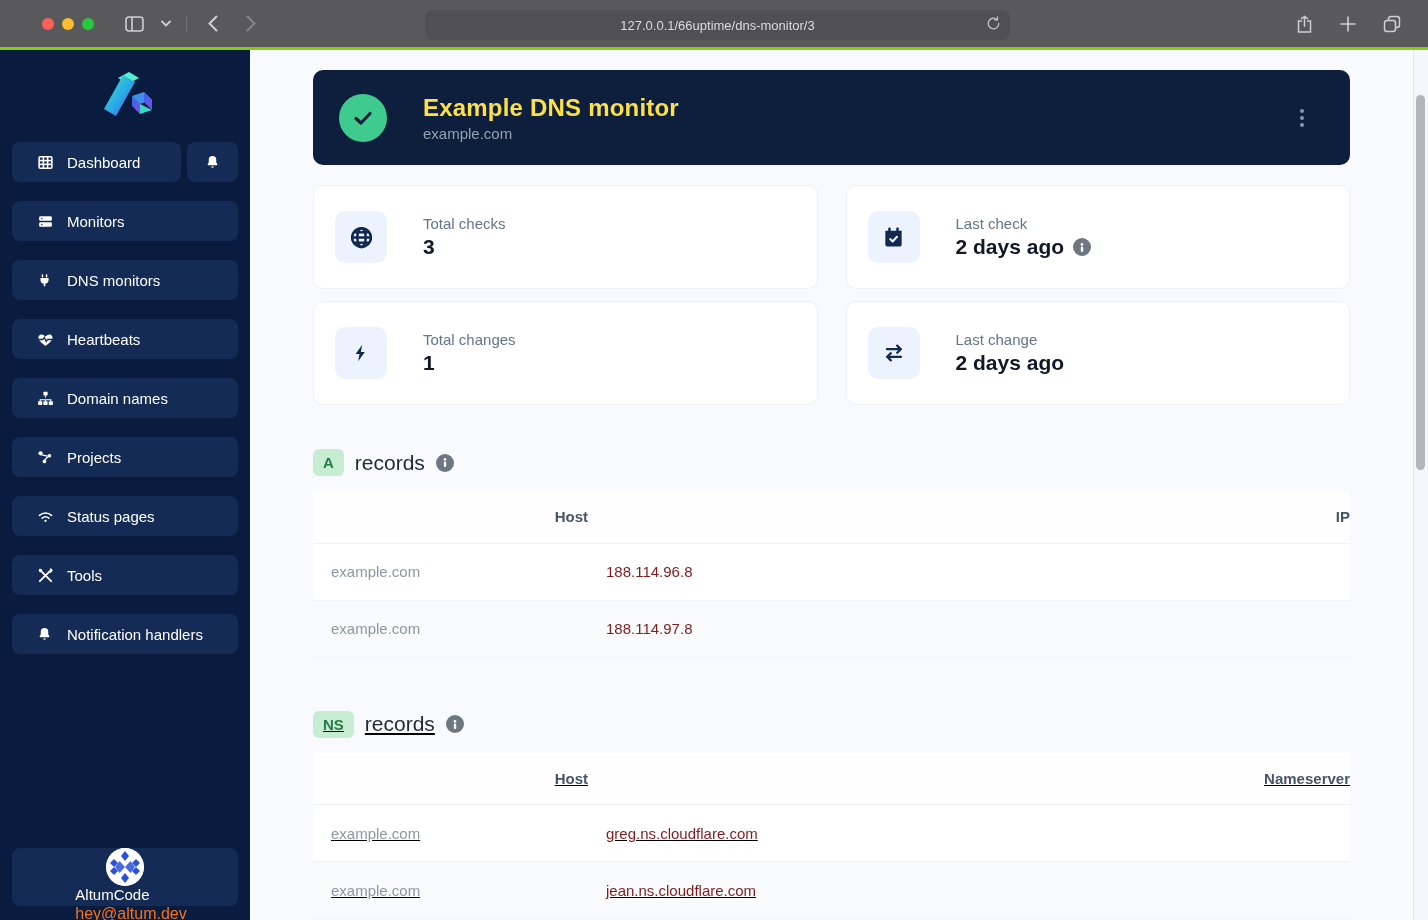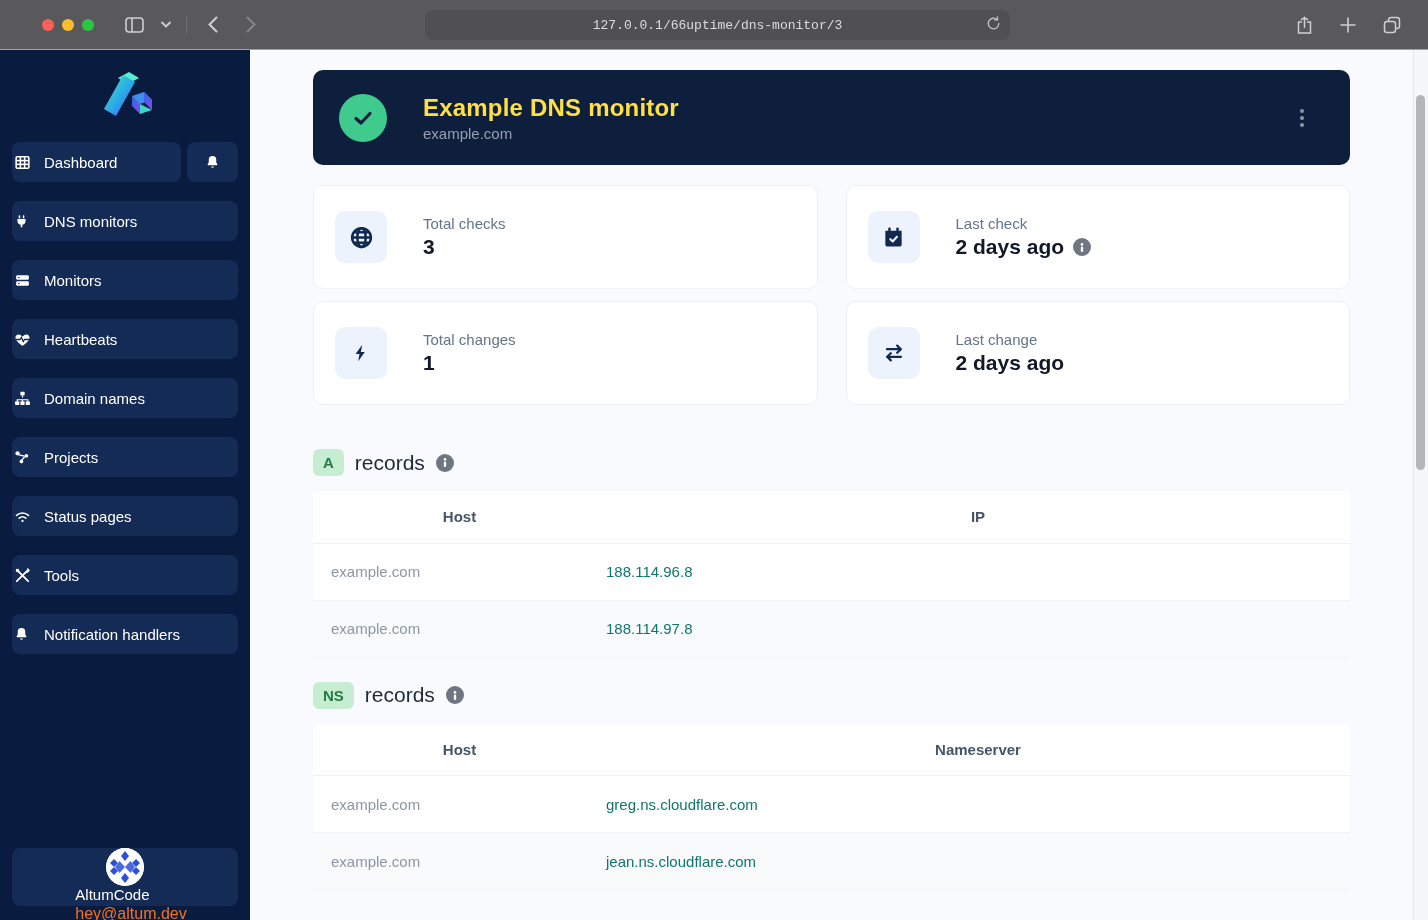--- a/index.html
+++ b/index.html
@@ -1,22 +1,22 @@
 <!DOCTYPE html>
 <html><head>
 <meta charset="utf-8">
 <style>
   * { box-sizing: border-box; margin: 0; padding: 0; }
   html,body { width:1428px; height:920px; }
   body { font-family: "Liberation Sans", "DejaVu Sans", sans-serif; }
   .screen { width:1428px; height:920px; display:flex; flex-direction:column; overflow:hidden; background:#f9fafd; }
 
   
-  .browser-bar { height:50px; flex:0 0 50px; background:#59595b; border-bottom:1px solid #84cc16;
-    display:flex; align-items:center; padding:0 14px; position:relative;font-family:Liberation Mono, monospace; }
+  .browser-bar { height:50px; flex:0 0 50px; background:#59595b; border-bottom:3px solid #84cc16;
+    display:flex; align-items:center; padding:0 14px; position:relative; }
   .traffic { display:flex; gap:8px; margin-left:28px; }
   .traffic span { width:12px; height:12px; border-radius:50%; display:block; }
   .tl-red{ background:#ff5f57; } .tl-yellow{ background:#febc2e; } .tl-green{ background:#28c840; }
   .chrome-icons { display:flex; align-items:center; gap:10px; margin-left:26px; color:#cfcfd1; }
   .chrome-btn { display:flex; align-items:center; justify-content:center; width:28px; height:28px; color:#cfcfd1; }
   .chrome-btn.dim { color:#86868a; }
   .chrome-sep { width:1px; height:18px; background:#6e6e71; margin:0 2px; }
   .url-field { position:absolute; left:425px; top:10px; width:585px; height:30px; background:#505053;
     border-radius:8px; display:flex; align-items:center; justify-content:center; color:#dcdcdd; font-size:13px; }
   .url-reload { position:absolute; right:9px; top:5px; color:#c4c4c6; }
@@ -24,21 +24,21 @@
 
   
   .app { flex:1; display:flex; overflow:hidden; }
 
   
   .sidebar { width:250px; flex:0 0 250px; background:#0a1b40; display:flex; flex-direction:column;
     padding:12px 12px 14px 12px; color:#fff; }
   .logo-wrap { display:flex; justify-content:center; padding:8px 0 22px 0; }
   .nav-row { display:flex; gap:6px; margin-bottom:19px; }
   .nav-item { height:40px; background:#142b55; border-radius:8px; display:flex; align-items:center;
-    padding:0 2px; font-size:15px; color:#fff; cursor:pointer; margin-bottom:19px; }
+    padding:0 25px; font-size:15px; color:#fff; cursor:pointer; margin-bottom:19px; }
   .nav-row .nav-item { margin-bottom:0; flex:1; }
   .nav-icon { width:17px; height:17px; margin-right:13px; flex:0 0 17px; display:flex; align-items:center; color:#fff; }
   .bell-btn { width:51px; height:40px; background:#142b55; border-radius:8px; display:flex;
     align-items:center; justify-content:center; cursor:pointer; }
   .sidebar-footer { margin-top:auto; background:#142b55; border-radius:8px; height:58px;
     display:flex; align-items:center; padding:0 12px; cursor:pointer;flex-direction:column; }
   .avatar { width:38px; height:38px; border-radius:50%; overflow:hidden; flex:0 0 38px; background:#fff; }
   .user-meta { margin-left:12px; }
   .user-name { font-size:15px; color:#fff; }
   .user-email { font-size:16px; color:#f97316; margin-top:2px; }
@@ -60,35 +60,35 @@
   .stats-grid { display:grid; grid-template-columns:1fr 1fr; column-gap:28px; row-gap:12px; margin-top:20px; }
   .stat-card { background:#ffffff; border:1px solid #eef0f4; border-radius:10px; height:104px;
     display:flex; align-items:center; padding:0 21px; }
   .stat-tile { width:52px; height:52px; border-radius:10px; background:#ecf3fc; display:flex;
     align-items:center; justify-content:center; color:#12294f; flex:0 0 52px; }
   .stat-text { margin-left:36px; }
   .stat-label { font-size:15px; color:#64748b; }
   .stat-value { font-size:21px; font-weight:bold; color:#111827; margin-top:3px; display:flex; align-items:center; gap:9px; }
 
   .records-section { margin-top:44px; }
-  .records-section.second { margin-top:24px; }
+  .records-section.second { margin-top:53px;text-decoration:underline; }
   .records-head { display:flex; align-items:center; gap:11px; }
   .records-badge { background:#c6ecd2; color:#257a45; font-weight:bold; font-size:15px;
     padding:6px 10px; border-radius:6px; line-height:1; }
   .records-title { font-size:21px; color:#1f2937; }
   .info-icon { width:18px; height:18px; border-radius:50%; background:#6e7781; display:inline-flex;
     align-items:center; justify-content:center; flex:0 0 18px; cursor:pointer; }
   .records-table { width:100%; border-collapse:collapse; margin-top:15px; background:#fff; font-size:15px; }
-  .records-table th { text-align:center; font-weight:bold; color:#475569; height:52px; padding:0 0 0 18px;
+  .records-table th { text-align:right; font-weight:bold; color:#475569; height:52px; padding:0 0 0 18px;
     border-bottom:1px solid #eef1f5; background:#fefefe; }
   .records-table td { height:57px; padding:0 0 0 18px; border-bottom:1px solid #f1f3f6; }
   .records-table col.c1 { width:275px; }
   .records-table tbody tr:nth-child(even) { background:#f8fafb; }
   .cell-host { color:#8d96a5; }
-  .cell-value { color:#0f766e; }
+  .cell-value { color:#7f1d1d; }
 
   .scrollbar-track { position:absolute; right:0; top:0; width:15px; height:870px; background:#f6f7f9;
     border-left:1px solid #e4e6e9; }
   .scrollbar-thumb { position:absolute; right:3px; top:45px; width:9px; height:375px; border-radius:5px;
     background:#b4b6b9; cursor:pointer; }
 
   svg { display:block; }
 </style>
 </head>
 <body>
@@ -199,39 +199,39 @@
             <svg width="15" height="16" viewBox="0 0 24 24" fill="currentColor">
               <path d="M12 2.5a6 6 0 0 0-6 6v4.2l-1.8 2.8c-.4.7.1 1.5.9 1.5h13.8c.8 0 1.3-.8.9-1.5L18 12.7V8.5a6 6 0 0 0-6-6z"></path>
               <path d="M9.8 19a2.2 2.2 0 0 0 4.4 0z"></path>
             </svg>
           </span>
         </div>
       </div>
 
       <div class="nav-item">
         <span class="nav-icon">
-          <svg width="15" height="17" viewBox="0 0 24 24" fill="currentColor">
-            <rect x="7.5" y="2" width="2.4" height="5" rx="1"></rect>
-              <rect x="14.1" y="2" width="2.4" height="5" rx="1"></rect>
-            <path d="M5.5 8h13v2.8a6.5 6.5 0 0 1-5.2 6.4V21h-2.6v-3.8A6.5 6.5 0 0 1 5.5 10.8V8z"></path>
-          </svg>
-        </span>
-        <span>DNS monitors</span>
-      </div>
-
-      <div class="nav-item">
-        <span class="nav-icon">
           <svg width="17" height="17" viewBox="0 0 24 24" fill="currentColor">
             <rect x="3" y="4.5" width="18" height="6.5" rx="2"></rect>
               <rect x="3" y="13" width="18" height="6.5" rx="2"></rect>
             <circle cx="6.8" cy="7.8" r="1.1" fill="#142b55"></circle>
               <circle cx="6.8" cy="16.3" r="1.1" fill="#142b55"></circle>
           </svg>
         </span>
         <span>Monitors</span>
+      </div>
+
+      <div class="nav-item">
+        <span class="nav-icon">
+          <svg width="15" height="17" viewBox="0 0 24 24" fill="currentColor">
+            <rect x="7.5" y="2" width="2.4" height="5" rx="1"></rect>
+              <rect x="14.1" y="2" width="2.4" height="5" rx="1"></rect>
+            <path d="M5.5 8h13v2.8a6.5 6.5 0 0 1-5.2 6.4V21h-2.6v-3.8A6.5 6.5 0 0 1 5.5 10.8V8z"></path>
+          </svg>
+        </span>
+        <span>DNS monitors</span>
       </div>
 
       <div class="nav-item">
         <span class="nav-icon">
           <svg width="17" height="17" viewBox="0 0 24 24">
             <path fill="currentColor" d="M12 21S5 16.4 2.7 12C1 8.4 3 5 6.5 5c2 0 3.6 1.2 4.5 2.5h2C13.9 6.2 15.5 5 17.5 5 21 5 23 8.4 21.3 12 19 16.4 12 21 12 21z"></path>
             <polyline points="2,12 8.5,12 10.5,9 13,15 14.8,12 22,12" fill="none" stroke="#142b55" stroke-width="1.8"></polyline>
           </svg>
         </span>
         <span>Heartbeats</span>

